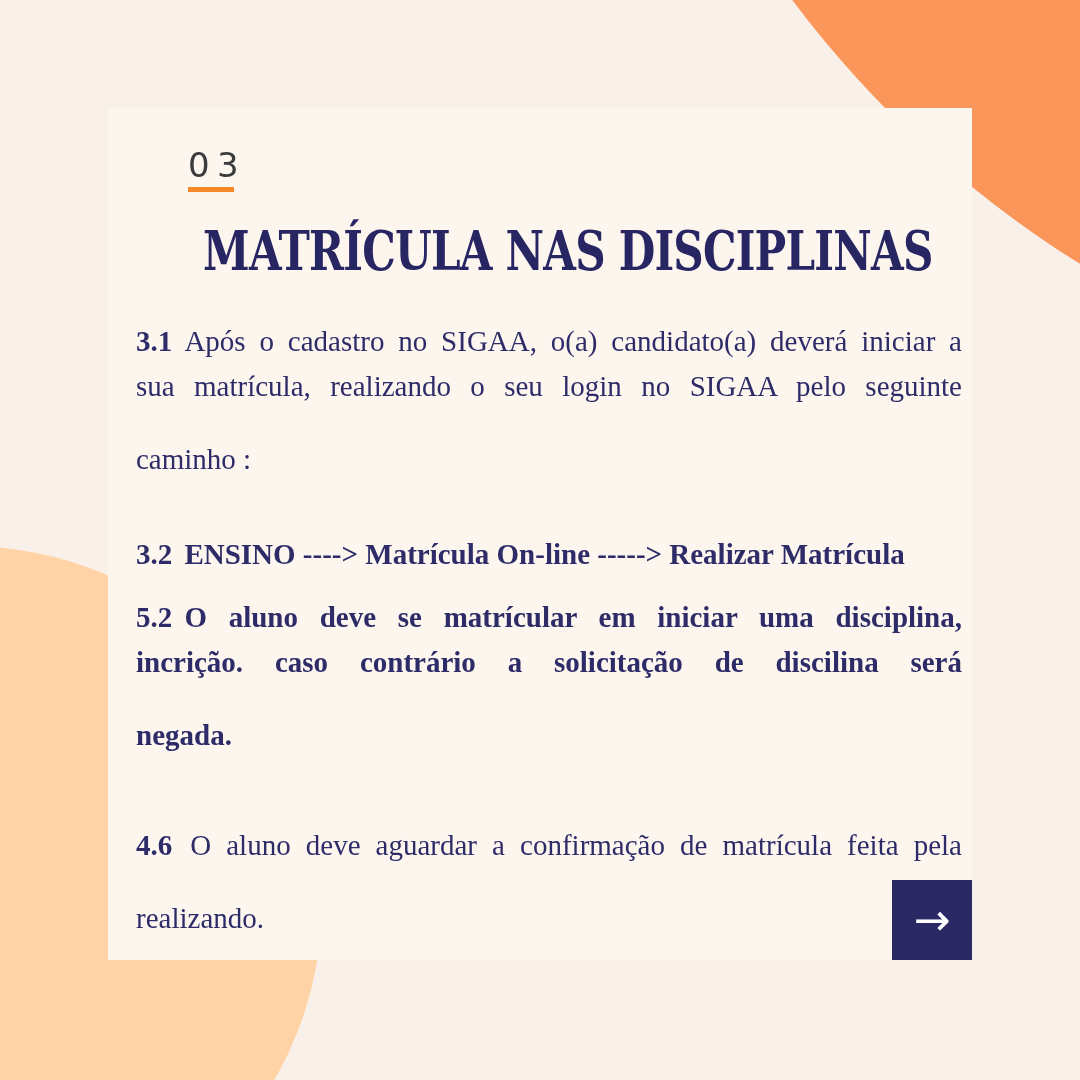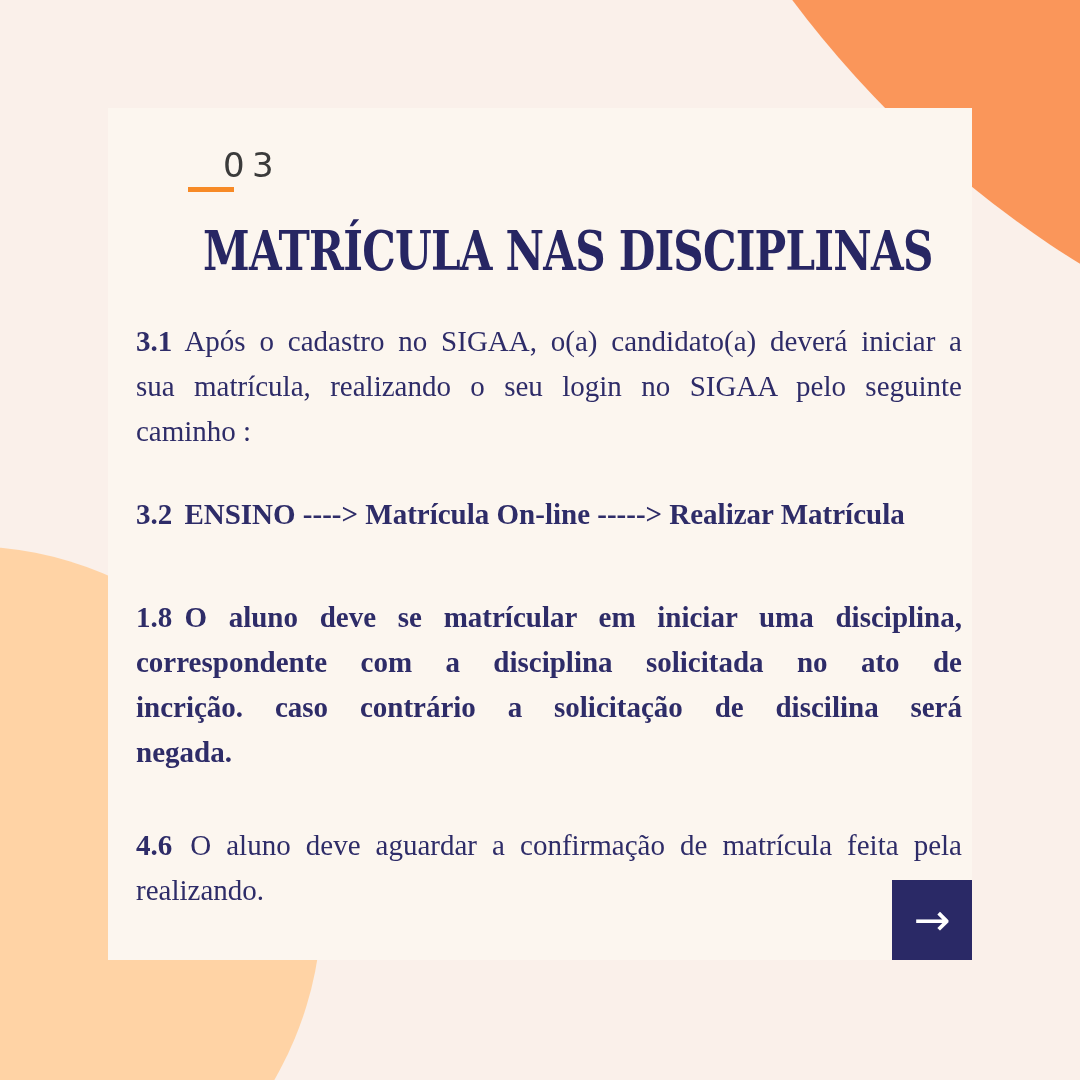--- a/index.html
+++ b/index.html
@@ -16,45 +16,45 @@
   
   .card{
     position:absolute;z-index:2;left:108px;top:108px;width:864px;height:852px;
     background:#fcf6ef;
   }
 
   .page-number{
     position:absolute;left:80px;top:40px;
     font-family:"DejaVu Sans", sans-serif;
     font-size:34px;line-height:1;font-weight:500;
-    letter-spacing:.22em;color:#3b3b3b;margin-left:35px;
+    letter-spacing:.22em;color:#3b3b3b;
   }
   .page-number-underline{
     position:absolute;left:80px;top:79px;width:46px;height:5px;background:#f78a26;
   }
 
   .card-title{
     position:absolute;left:0;top:112px;width:864px;
     text-align:center;white-space:nowrap;
     font-family:"DejaVu Serif", serif;font-weight:700;
     font-size:54px;line-height:1.15;letter-spacing:-1px;color:#272663;
     transform:scaleX(.78);transform-origin:50% 50%;
   }
 
   .para{
     position:absolute;left:28px;width:826px;
     font-size:29px;line-height:45px;color:#2e2c68;
   }
   .para .line{text-align:justify;}
   .para .line.fill{text-align:justify;text-align-last:justify;}
-  .para .line.last{text-align:left;text-align-last:left;}
+  .para .line.last{text-align:left;text-align-last:left;margin-top:28px;}
   .para .pfx{font-weight:700;margin-right:.42em;}
   .para.bold .line{font-weight:700;}
   .p1{top:211px;}
-  .p2{top:384px;white-space:nowrap;}
+  .p2{top:396px;white-space:nowrap;}
   .p3{top:487px;}
   .p4{top:715px;}
   .p4 .pfx{margin-right:.62em;}
 
   .next-button{
     position:absolute;left:784px;top:772px;width:80px;height:80px;
     background:#2a2966;border:none;cursor:pointer;
     display:flex;align-items:center;justify-content:center;padding:0;
   }
   .next-button .arrow{
@@ -79,22 +79,21 @@
     <div class="line fill"><b class="pfx">3.1</b><span>Após o cadastro no SIGAA, o(a) candidato(a) deverá iniciar a</span></div>
     <div class="line fill">sua matrícula, realizando o seu login no SIGAA pelo seguinte</div>
     <div class="line last">caminho :</div>
   </div>
 
   <div class="para p2 bold">
     <div class="line last"><b class="pfx">3.2</b><span>ENSINO ----&gt; Matrícula On-line -----&gt; Realizar Matrícula</span></div>
   </div>
 
   <div class="para p3 bold">
-    <div class="line fill"><b class="pfx">1.8</b><span>O aluno deve se matrícular em iniciar uma disciplina,</span></div>
-    <div class="line fill">correspondente com a disciplina solicitada no ato de</div>
+    <div class="line fill"><b class="pfx">5.2</b><span>O aluno deve se matrícular em iniciar uma disciplina,</span></div>
     <div class="line fill">incrição. caso contrário a solicitação de discilina será</div>
     <div class="line last">negada.</div>
   </div>
 
   <div class="para p4">
     <div class="line fill"><b class="pfx">4.6</b><span>O aluno deve aguardar a confirmação de matrícula feita pela</span></div>
     <div class="line last">realizando.</div>
   </div>
 
   <button class="next-button">

